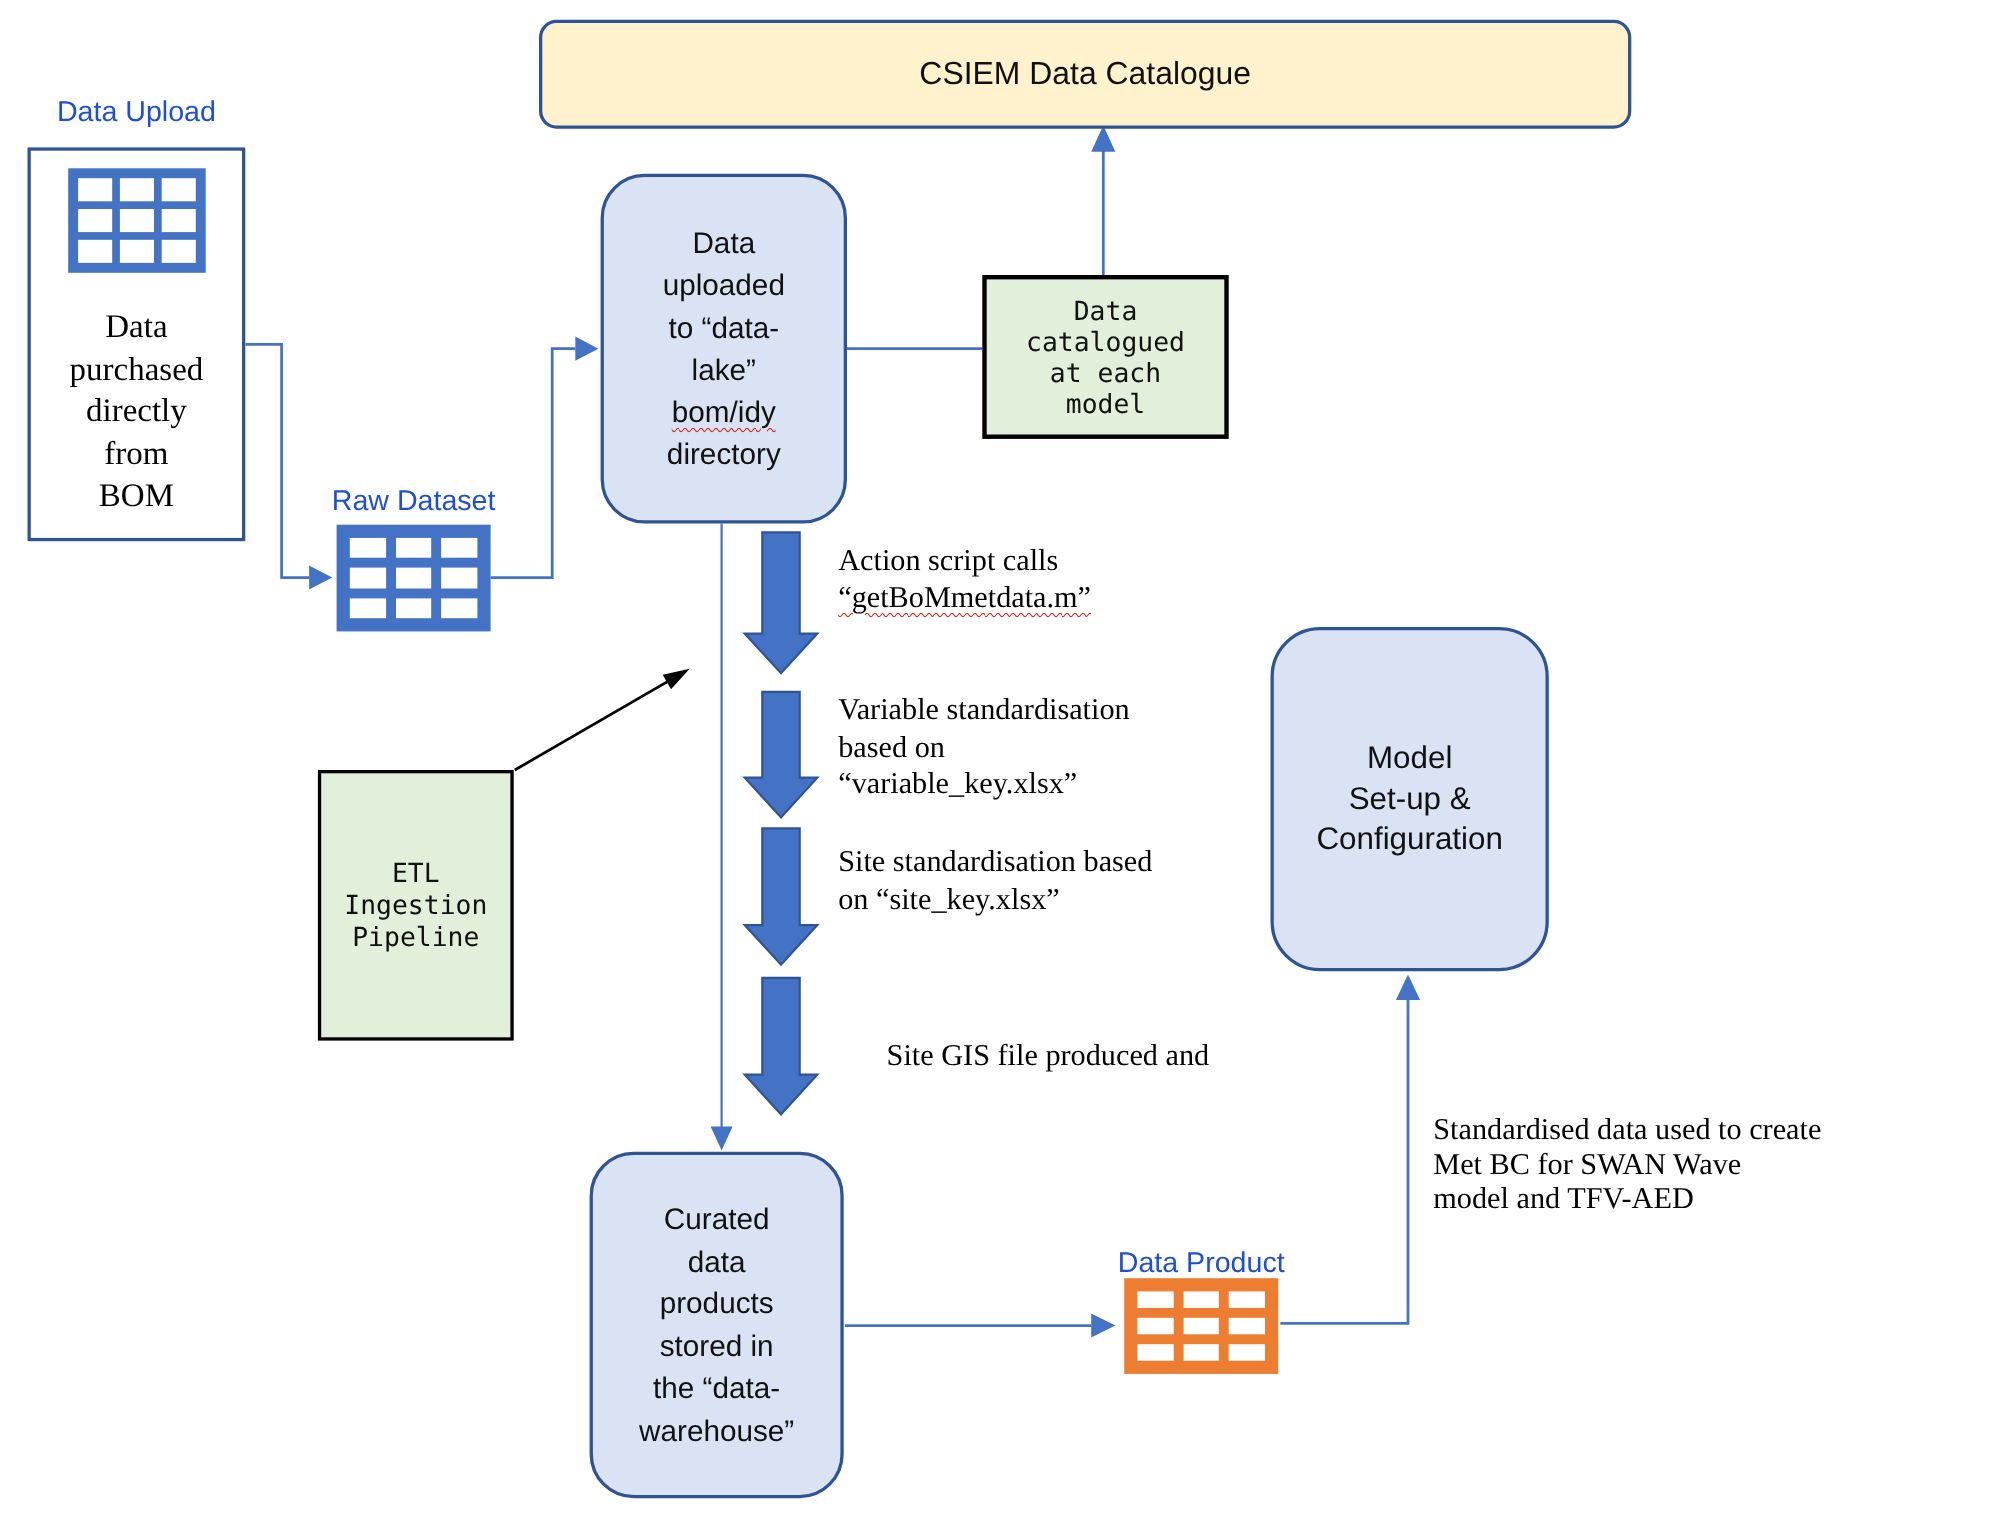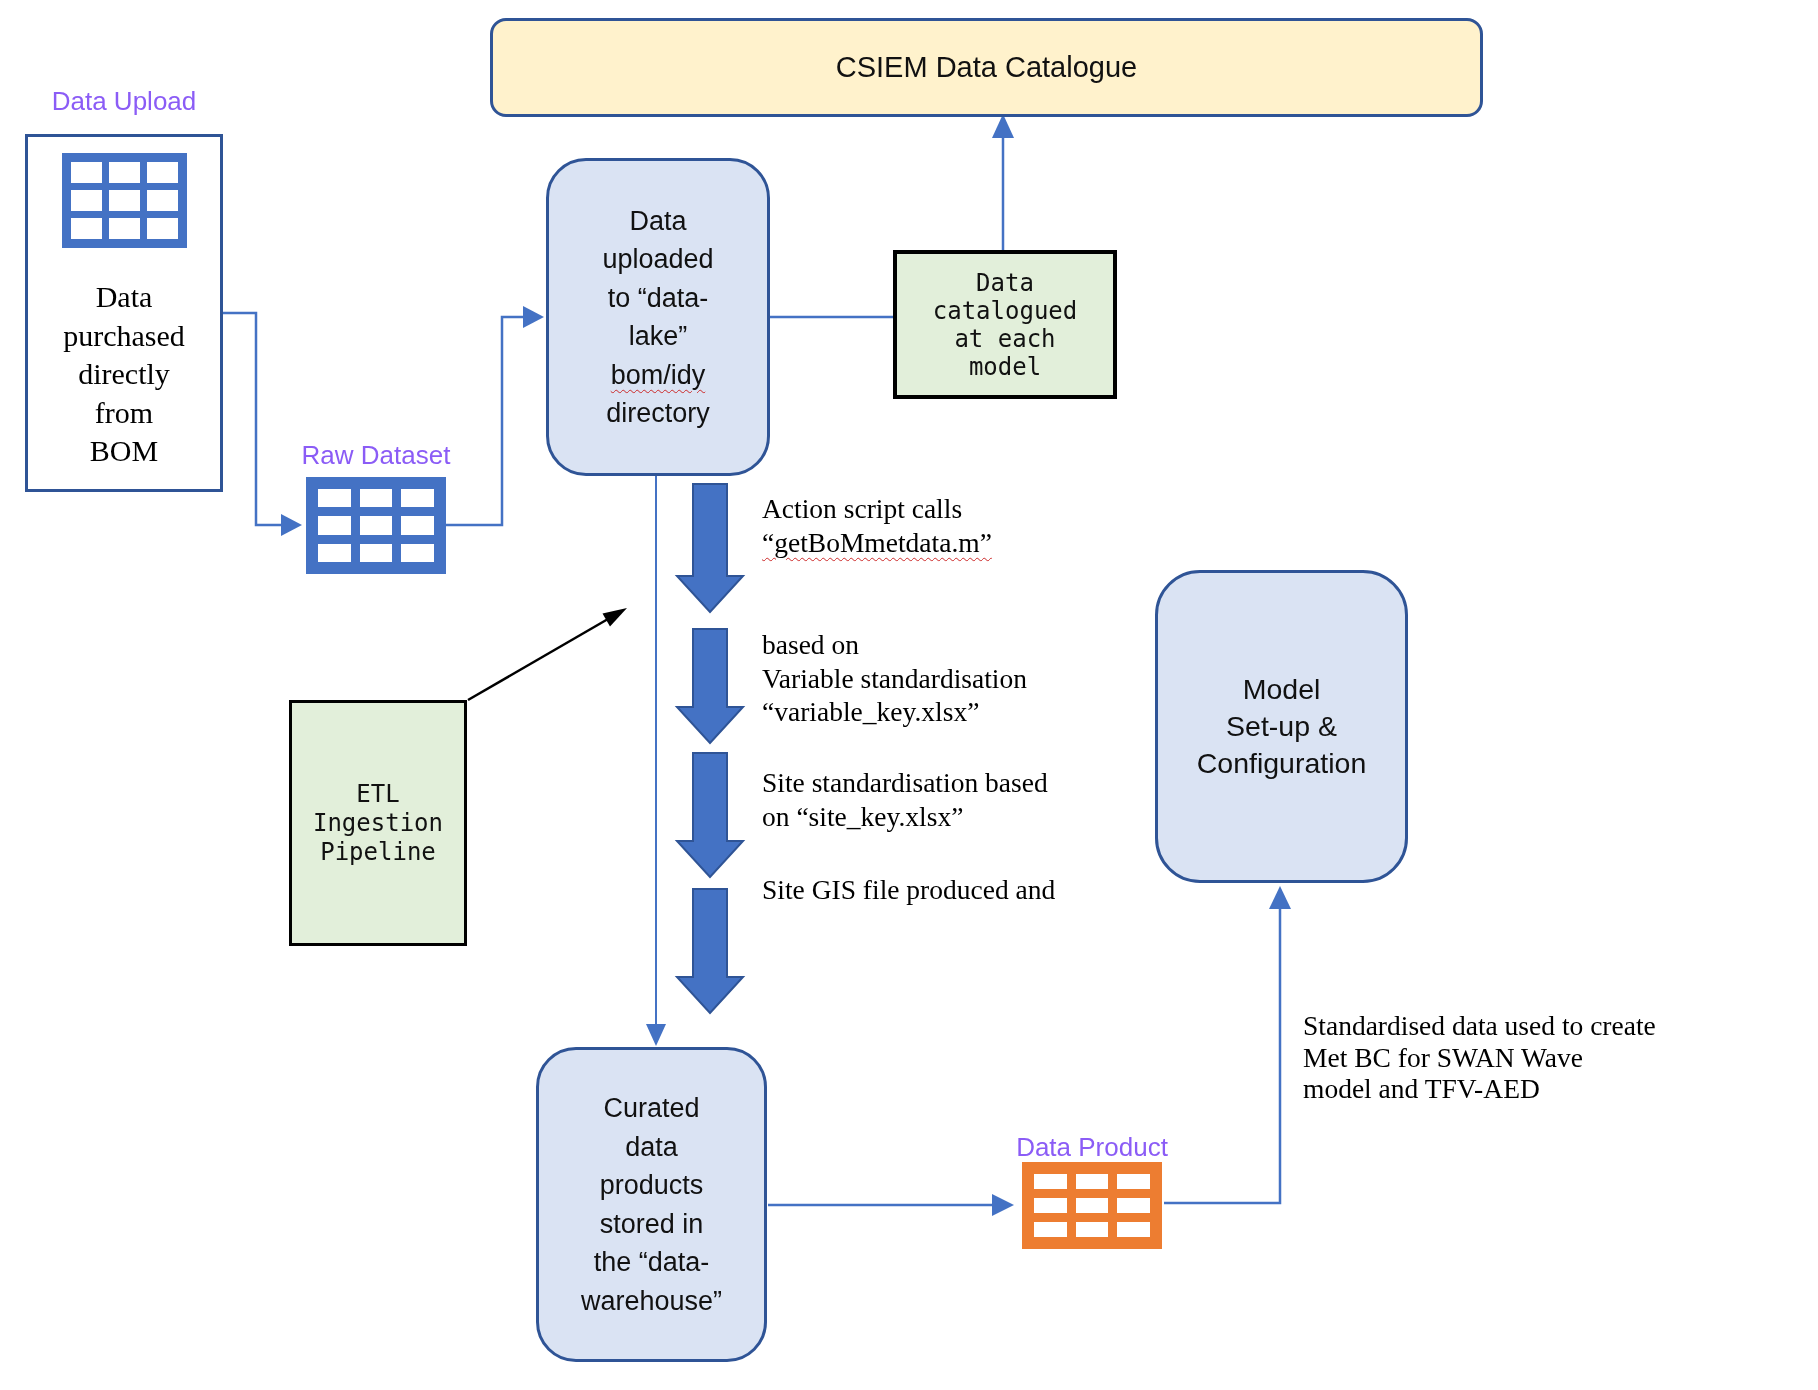--- a/index.html
+++ b/index.html
@@ -14,21 +14,21 @@
 
   .flex-center { display:flex; flex-direction:column; align-items:center; justify-content:center; text-align:center; }
 
   .rounded-blue {
     background:#DAE3F3; border:3px solid #2F5496; border-radius:40px;
   }
   .green-box { background:#E2EFDA; border:3.5px solid #000; }
   .cream-box { background:#FFF2CC; border:3.5px solid #2F5496; border-radius:16px; }
   .plain-box { background:#ffffff; border:3px solid #2F5496; }
 
-  .sans-label { font-family:"Liberation Sans", sans-serif; font-size:26px; color:#8b5cf6; }
+  .sans-label { font-family:"Liberation Sans", sans-serif; font-size:26px; color:#1d4ed8; }
   .serif-text { font-family:"Liberation Serif", serif; font-size:27.5px; color:#000; }
   .mono-text  { font-family:"DejaVu Sans Mono", monospace; font-size:24px; color:#111; }
 
   .line { white-space:nowrap; }
 
   .wavy {
     text-decoration-line:underline;
     text-decoration-style:wavy;
     text-decoration-color:#CC2A2A;
     text-decoration-thickness:1px;
@@ -78,21 +78,21 @@
 
   
   #data-product-label { left:1012px; top:1132px; width:160px; }
   #data-product-icon  { left:1022px; top:1162px; width:140px; height:87px; }
 
   
   .step-label { left:762px; width:340px; line-height:33.5px; }
   #step-1 { top:492px; }
   #step-2 { top:628px; }
   #step-3 { top:766px; }
-  #step-4 { top:873px; }
+  #step-4 { top:942px;margin-left:44px; }
 
   
   #model-note { left:1303px; top:962px; width:420px; line-height:31.5px;margin-top:48px; }
 </style>
 </head>
 <body>
 
 <div id="canvas">
 
   <svg id="wires" viewBox="0 0 1818 1390" xmlns="http://www.w3.org/2000/svg">
@@ -213,22 +213,22 @@
       <div class="cell"></div>
       <div class="cell"></div>
       <div class="cell"></div>
     </div>
 
   <div id="step-1" class="node step-label serif-text">
     <div class="line">Action script calls</div>
     <div class="line wavy">“getBoMmetdata.m”</div>
   </div>
   <div id="step-2" class="node step-label serif-text">
+    <div class="line">Variable standardisation</div>
     <div class="line">based on</div>
-    <div class="line">Variable standardisation</div>
     <div class="line">“variable_key.xlsx”</div>
   </div>
   <div id="step-3" class="node step-label serif-text">
     <div class="line">Site standardisation based</div>
     <div class="line">on “site_key.xlsx”</div>
   </div>
   <div id="step-4" class="node step-label serif-text">
     <div class="line">Site GIS file produced and</div>
   </div>
 

